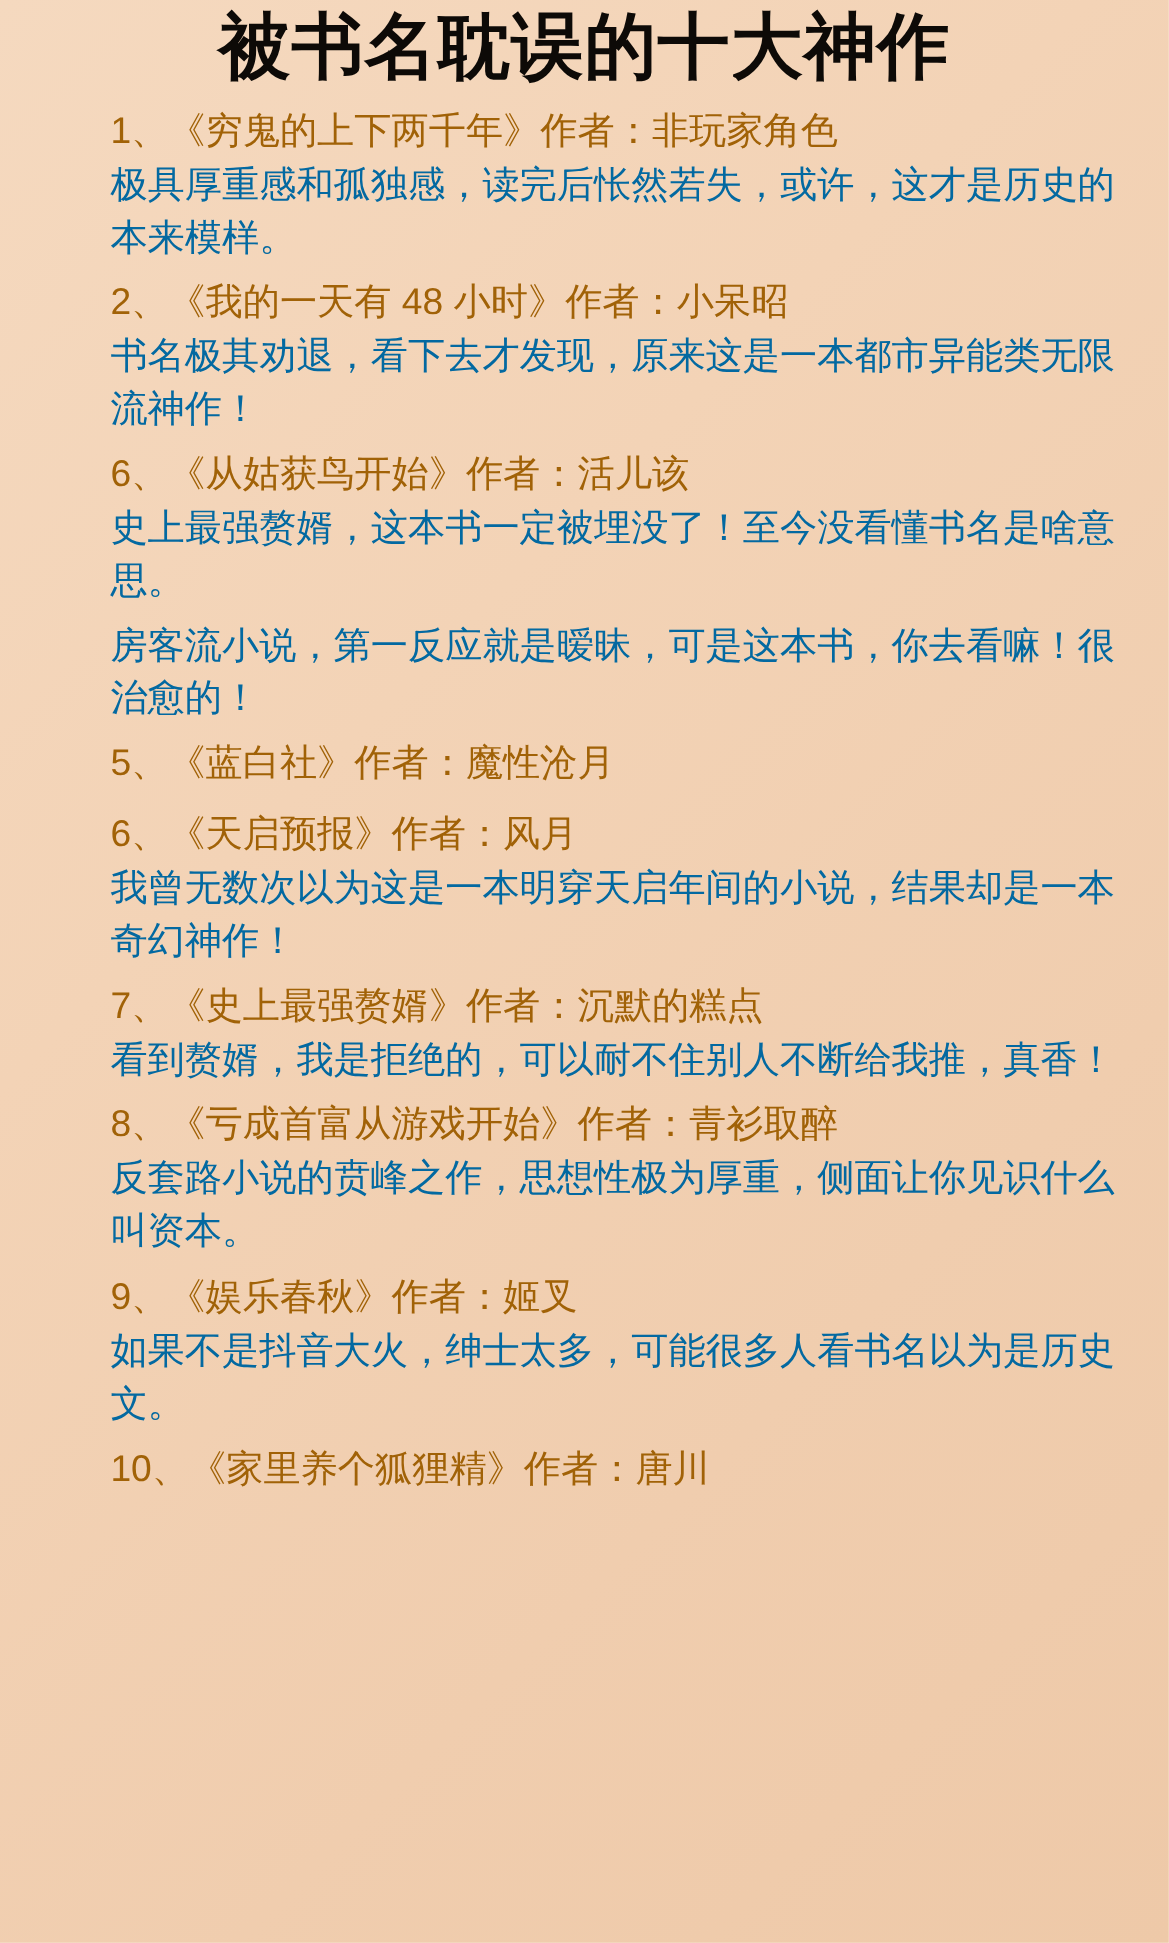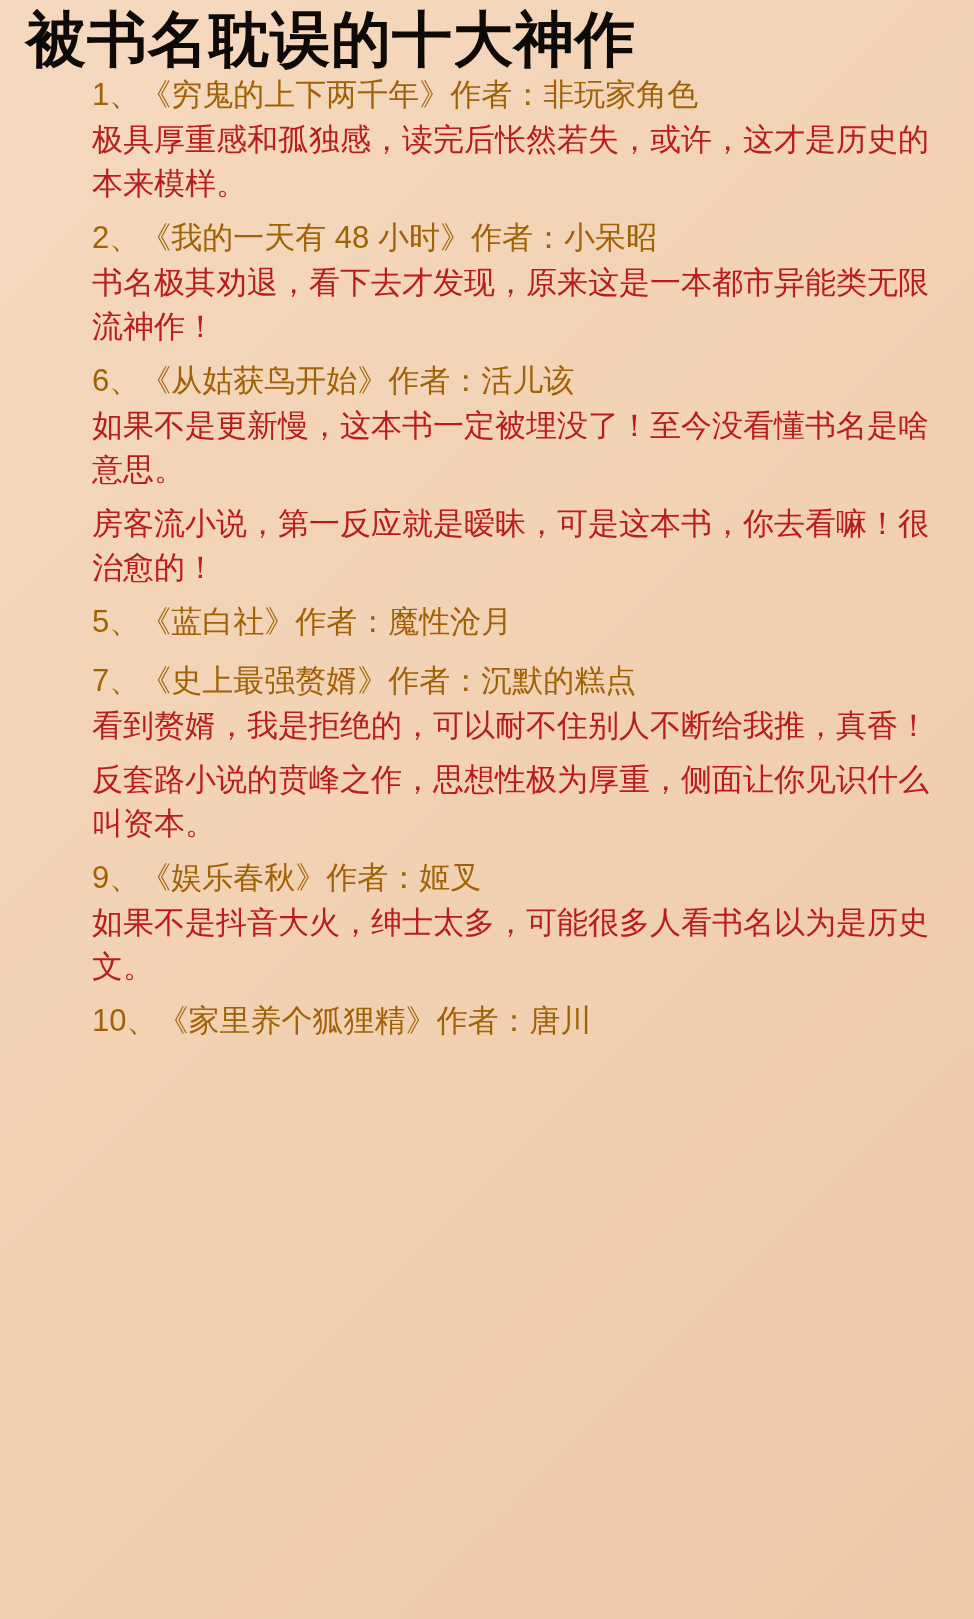--- a/index.html
+++ b/index.html
@@ -15,47 +15,47 @@
     overflow: hidden;
   }
   .page {
     position: relative;
     width: 974px;
     height: 1619px;
     box-sizing: border-box;
     padding: 4px 26px 0 26px;
   }
   .title {
-    text-align: left;
+    text-align: center;
     font-family: "DejaVu Serif", "Liberation Serif", serif;
     font-weight: bold;
     font-size: 60px;
     line-height: 1.12;
     letter-spacing: 1px;
-    margin: 2px 0 0 0;
+    margin: 2px 0 14px 0;
     color: #0d0a07;
     white-space: nowrap;
   }
   .entry {
     margin: 0 0 10px 0;
   }
   .entry-head {
     font-size: 31px;
     line-height: 1.42;
     margin: 0 0 1px 0;
     padding-left: 66px;
     text-indent: -0.0em;
     color: #a16207;
   }
   .entry-desc {
     font-size: 31px;
     line-height: 1.42;
     margin: 0;
     padding-left: 66px;
-    color: #b91c1c;
+    color: #0369a1;
   }
   .entry.tight {
     margin-bottom: 15px;
   }
 </style>
 </head>
 <body>
 
 <div class="page">
 
@@ -66,38 +66,43 @@
     <p class="entry-desc">极具厚重感和孤独感，读完后怅然若失，或许，这才是历史的本来模样。</p>
   </div>
 
   <div class="entry">
     <p class="entry-head">2、《我的一天有 48 小时》作者：小呆昭</p>
     <p class="entry-desc">书名极其劝退，看下去才发现，原来这是一本都市异能类无限流神作！</p>
   </div>
 
   <div class="entry">
     <p class="entry-head">6、《从姑获鸟开始》作者：活儿该</p>
-    <p class="entry-desc">如果不是更新慢，这本书一定被埋没了！至今没看懂书名是啥意思。</p>
+    <p class="entry-desc">史上最强赘婿，这本书一定被埋没了！至今没看懂书名是啥意思。</p>
   </div>
 
   <div class="entry">
     <p class="entry-desc">房客流小说，第一反应就是暧昧，可是这本书，你去看嘛！很治愈的！</p>
   </div>
 
   <div class="entry tight">
     <p class="entry-head">5、《蓝白社》作者：魔性沧月</p>
   </div>
 
+  <div class="entry">
+    <p class="entry-head">6、《天启预报》作者：风月</p>
+    <p class="entry-desc">我曾无数次以为这是一本明穿天启年间的小说，结果却是一本奇幻神作！</p>
+  </div>
 
   <div class="entry">
     <p class="entry-head">7、《史上最强赘婿》作者：沉默的糕点</p>
     <p class="entry-desc">看到赘婿，我是拒绝的，可以耐不住别人不断给我推，真香！</p>
   </div>
 
   <div class="entry">
+    <p class="entry-head">8、《亏成首富从游戏开始》作者：青衫取醉</p>
     <p class="entry-desc">反套路小说的贲峰之作，思想性极为厚重，侧面让你见识什么叫资本。</p>
   </div>
 
   <div class="entry">
     <p class="entry-head">9、《娱乐春秋》作者：姬叉</p>
     <p class="entry-desc">如果不是抖音大火，绅士太多，可能很多人看书名以为是历史文。</p>
   </div>
 
   <div class="entry">
     <p class="entry-head">10、《家里养个狐狸精》作者：唐川</p>

